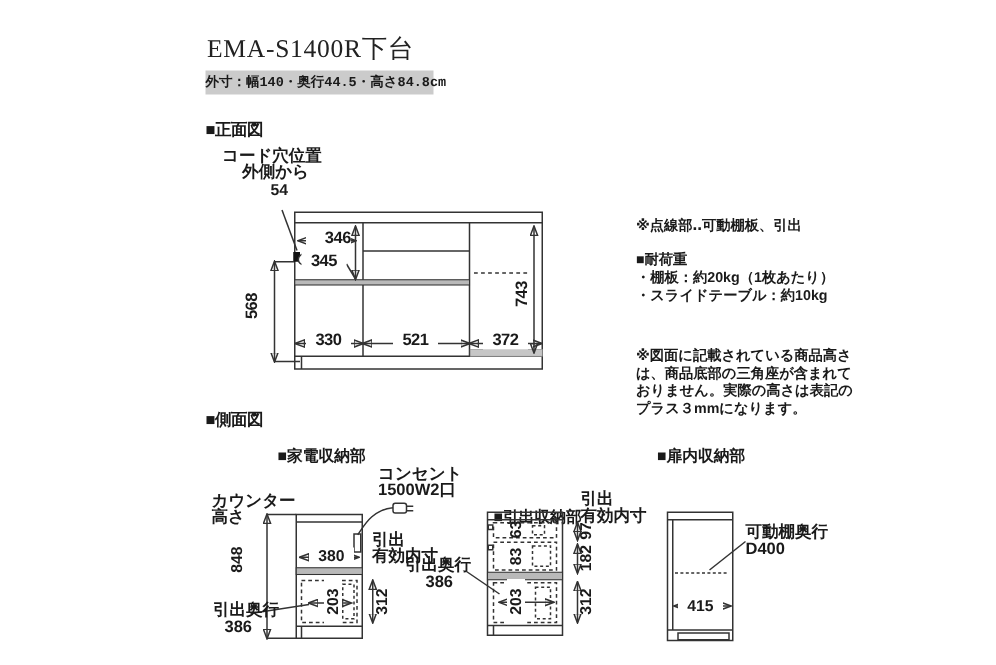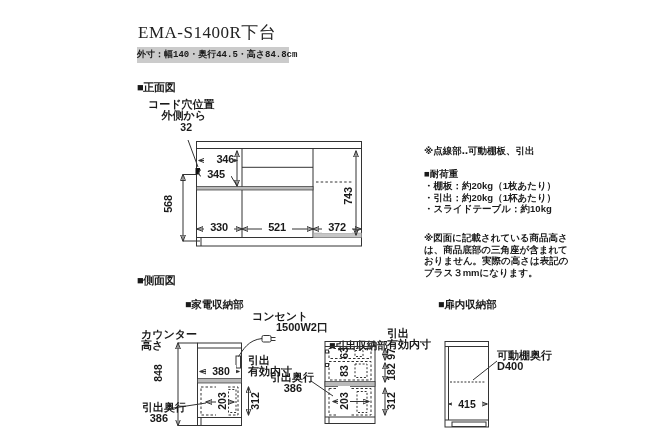--- a/index.html
+++ b/index.html
@@ -65,34 +65,33 @@
     <line x1="33" y1="76.5" x2="46" y2="76.5"></line>
     <line x1="33" y1="76.5" x2="33" y2="143" marker-start="url(#ah)" marker-end="url(#ah)"></line>
     <line x1="33" y1="143" x2="50" y2="143"></line>
     <line x1="47" y1="131" x2="92" y2="131" marker-start="url(#ah)" marker-end="url(#ah)"></line>
     <line x1="92" y1="131" x2="163" y2="131" marker-start="url(#ah)" marker-end="url(#ah)"></line>
     <line x1="163" y1="131" x2="211" y2="131" marker-start="url(#ah)" marker-end="url(#ah)"></line>
   </svg>
 
   <div class="lbl s9 right" style="left:148px;top:99px;width:58px;">コード穴位置</div>
   <div class="lbl s9 right" style="left:148px;top:110px;width:58px;">外側から</div>
-  <div class="lbl s10 right" style="left:148px;top:121px;width:44px;">32</div>
+  <div class="lbl s10 right" style="left:148px;top:121px;width:44px;">54</div>
   <div class="lbl s11 dim" style="left:204px;top:153px;width:30px;text-align:right;">346</div>
   <div class="lbl s11 dim" style="left:201px;top:168px;width:30px;">345</div>
   <div class="lbl s11 rot" style="left:153px;top:198px;width:30px;">568</div>
   <div class="lbl s11 rot" style="left:333px;top:190px;width:30px;">743</div>
   <div class="lbl s11 dim" style="left:204px;top:221px;width:30px;">330</div>
   <div class="lbl s11 dim" style="left:262px;top:221px;width:30px;">521</div>
   <div class="lbl s11 dim" style="left:322px;top:221px;width:30px;">372</div>
 
   <div class="note-block" style="left:424px;top:145px;">※点線部‥可動棚板、引出</div>
   <div class="note-block" style="left:424px;top:168px;">■耐荷重</div>
   <div class="note-block" style="left:424px;top:180px;">
     <div>・棚板：約20kg（1枚あたり）</div>
-    <div>・引出：約20kg（1杯あたり）</div>
     <div>・スライドテーブル：約10kg</div>
   </div>
   <div class="note-block" style="left:424px;top:232px;width:148px;white-space:normal;">※図面に記載されている商品高さは、商品底部の三角座が含まれておりません。実際の高さは表記のプラス３mmになります。</div>
 
   <div class="lbl s10" style="left:185px;top:298px;">■家電収納部</div>
   <div class="lbl s10" style="left:329px;top:298px;margin-top:41px;">■引出収納部</div>
   <div class="lbl s10" style="left:438px;top:298px;">■扉内収納部</div>
 
   <svg style="left:140px;top:310px;" width="150" height="125" viewBox="0 0 150 125">
     <rect class="ln" x="57.5" y="33" width="44" height="82.5" fill="#fff"></rect>
@@ -110,21 +109,21 @@
     <line x1="108.5" y1="77" x2="108.5" y2="105" marker-start="url(#ah)" marker-end="url(#ah)"></line>
     <line x1="57.5" y1="107.5" x2="101.5" y2="107.5"></line>
     <line x1="61" y1="107.5" x2="61" y2="115.5"></line>
     <line x1="38" y1="33" x2="57.5" y2="33"></line>
     <line x1="38" y1="33" x2="38" y2="115.5" marker-start="url(#ah)" marker-end="url(#ah)"></line>
     <line x1="38" y1="115.5" x2="57.5" y2="115.5"></line>
     <line x1="27" y1="99" x2="66" y2="93" stroke-width="0.8"></line>
   </svg>
 
   <div class="lbl s9" style="left:252px;top:311px;">コンセント</div>
-  <div class="lbl s9" style="left:252px;top:322px;margin-left:24px;">1500W2口</div>
+  <div class="lbl s9" style="left:252px;top:322px;">1500W2口</div>
   <div class="lbl s9" style="left:141px;top:329px;">カウンター</div>
   <div class="lbl s9" style="left:141px;top:340px;">高さ</div>
   <div class="lbl s10 rot" style="left:143px;top:367px;width:30px;">848</div>
   <div class="lbl s10 dim" style="left:206px;top:365px;width:30px;">380</div>
   <div class="lbl s9" style="left:248px;top:355px;">引出</div>
   <div class="lbl s9" style="left:248px;top:366px;">有効内寸</div>
   <div class="lbl s10 rot dim" style="left:207px;top:395px;width:30px;">203</div>
   <div class="lbl s10 rot" style="left:240px;top:395px;width:30px;">312</div>
   <div class="lbl s9 right" style="left:138px;top:402px;width:48px;">引出奥行</div>
   <div class="lbl s9 right" style="left:138px;top:413px;width:30px;">386</div>

